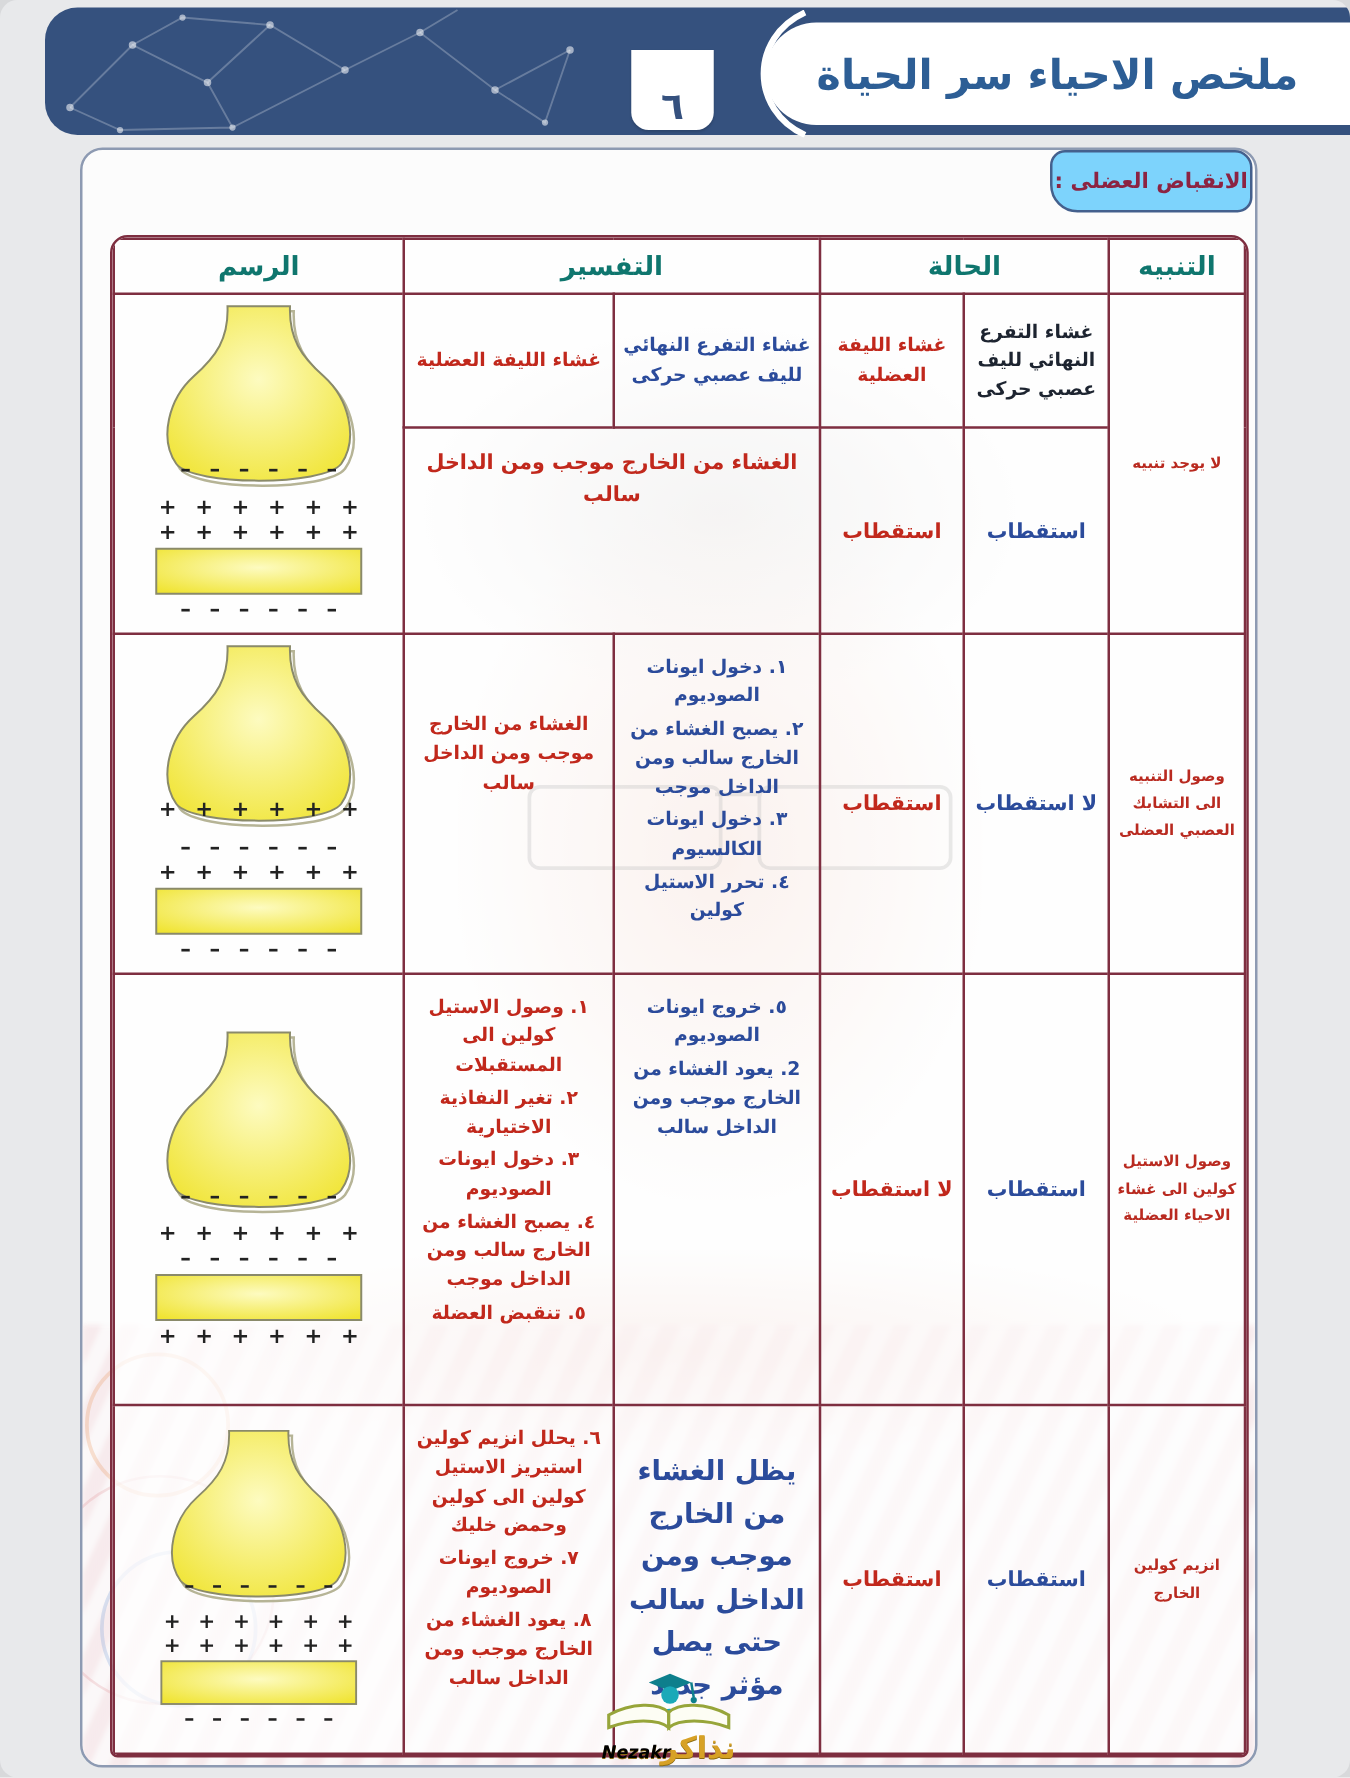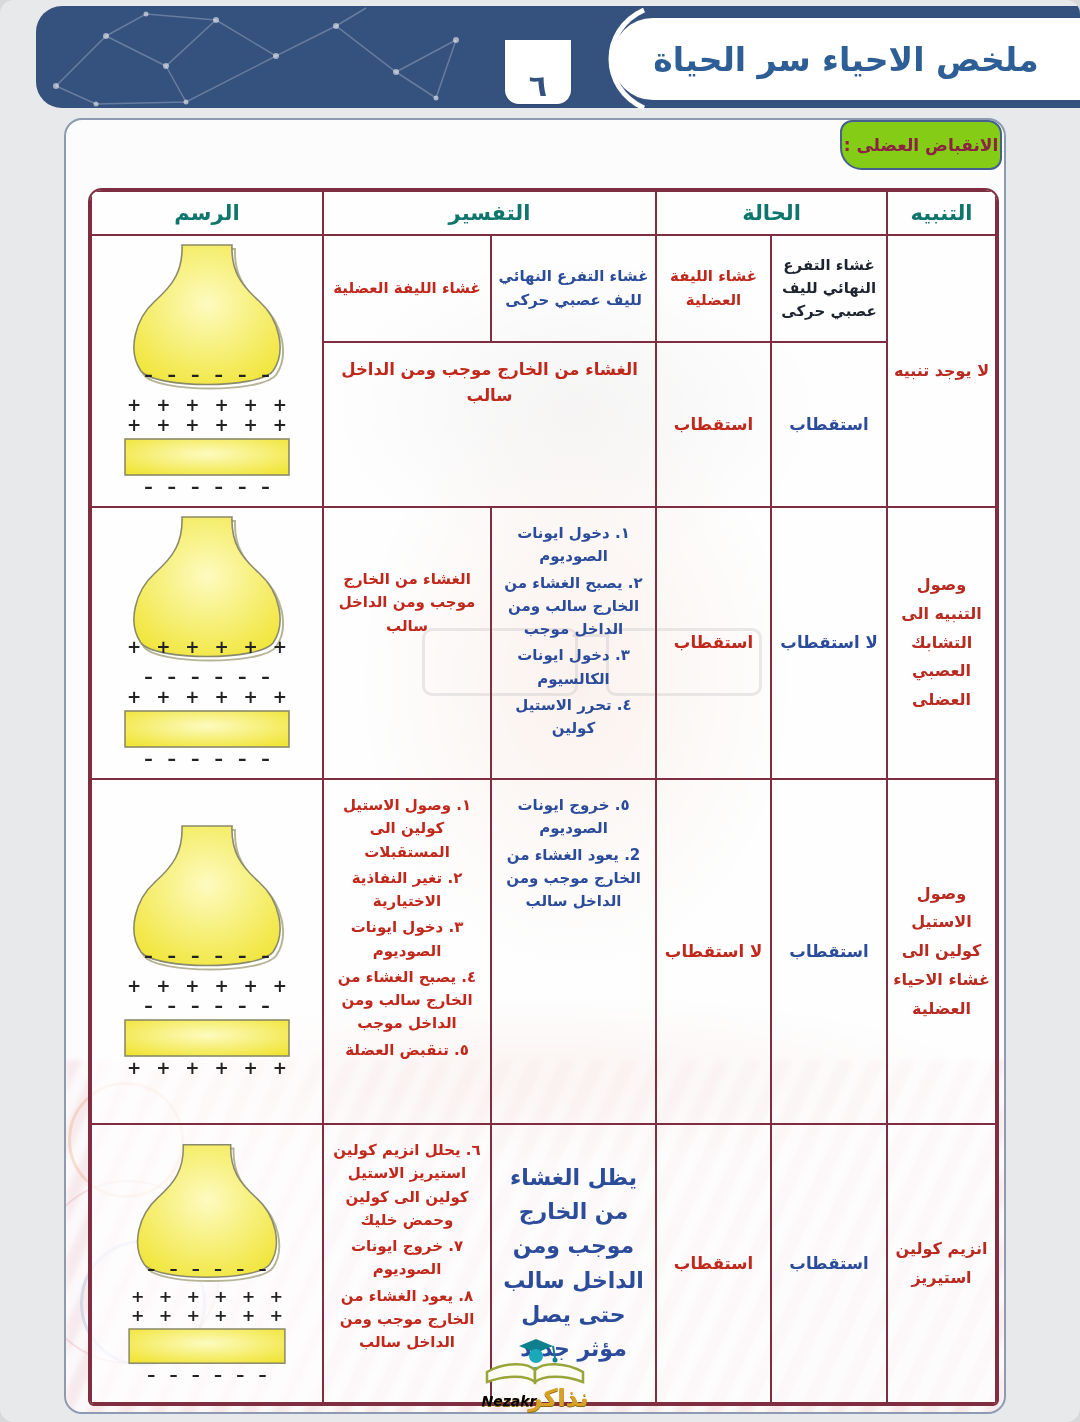--- a/index.html
+++ b/index.html
@@ -10,21 +10,21 @@
   .banner{position:absolute;left:36px;top:6px;right:0;height:102px;background:#35517e;border-radius:26px 0 0 26px;}
   .net{position:absolute;left:0;top:0;}
   .title-pill{position:absolute;right:0;top:12px;height:82px;width:468px;background:#fff;border-radius:46px 0 0 46px;display:flex;align-items:center;justify-content:center;}
   .pill-arc{position:absolute;left:-30px;top:-10px;}
   .banner-title{color:#2d5e95;font-weight:bold;font-size:33px;direction:rtl;letter-spacing:-1px;}
   .page-num-tab{position:absolute;left:505px;top:40px;width:66px;height:64px;background:#fff;border-radius:0 0 14px 14px;display:flex;align-items:flex-end;justify-content:center;z-index:3;box-shadow:0 1px 2px rgba(0,0,0,.15);}
   .page-num-tab span{color:#35517e;font-weight:bold;font-size:30px;line-height:1.1;padding-bottom:2px;}
 
   
   .panel{position:absolute;left:64px;top:118px;width:938px;height:1292px;background:#fcfcfc;border:2px solid #8d9ab2;border-radius:18px;}
-  .section-label{position:absolute;right:78px;top:120px;width:158px;height:46px;background:#84cc16;border:2px solid #44608d;border-radius:12px 14px 12px 22px;display:flex;align-items:center;justify-content:center;color:#8c2342;font-weight:bold;font-size:17px;z-index:5;direction:rtl;}
+  .section-label{position:absolute;right:78px;top:120px;width:158px;height:46px;background:#7dd3fc;border:2px solid #44608d;border-radius:12px 14px 12px 22px;display:flex;align-items:center;justify-content:center;color:#8c2342;font-weight:bold;font-size:17px;z-index:5;direction:rtl;}
 
   
   .photo{position:absolute;inset:0;z-index:0;overflow:hidden;border-radius:16px;pointer-events:none;}
   .ph{position:absolute;}
   .ph-hair{left:270px;top:140px;width:480px;height:300px;background:radial-gradient(ellipse at center,rgba(226,224,223,.95),rgba(226,224,223,0) 70%);}
   .ph-face{left:300px;top:280px;width:420px;height:560px;background:radial-gradient(ellipse at center,rgba(243,216,205,.95),rgba(243,216,205,0) 72%);}
   .ph-shirt{left:0px;top:940px;width:938px;height:360px;background:repeating-linear-gradient(115deg,rgba(238,203,209,.55) 0 14px,rgba(250,242,244,.55) 14px 28px);opacity:.65;filter:blur(2px);}
   .ph-shade{left:60px;top:880px;width:820px;height:160px;background:radial-gradient(ellipse at center,rgba(240,214,206,.8),rgba(240,214,206,0) 75%);}
   .lens{border:3px solid rgba(70,70,70,.32);border-radius:10px;width:150px;height:62px;background:rgba(255,255,255,.05);}
   .lens1{left:356px;top:508px;} .lens2{left:540px;top:508px;}
@@ -35,21 +35,21 @@
   .ring3{left:-30px;top:1060px;width:180px;height:180px;border:2px solid rgba(210,80,90,.15);}
 
   
   .table-wrap{position:absolute;left:22px;top:68px;width:907px;height:1214px;border:2.5px solid #7e2e40;border-radius:14px 14px 6px 6px;overflow:hidden;z-index:2;background:rgba(255,255,255,.35);}
   table{width:100%;height:100%;border-collapse:collapse;table-layout:fixed;direction:rtl;}
   td,th{border:2px solid #7e2e40;background:rgba(255,255,255,.45);text-align:center;vertical-align:middle;padding:3px 4px;font-weight:bold;}
   th{color:#0f766e;font-size:21px;}
   .c-black{color:#1d2430;font-size:15px;line-height:1.55;}
   .c-red{color:#c1281c;font-size:15px;line-height:1.55;}
   .c-blue{color:#2b4b9b;font-size:15px;line-height:1.55;}
-  .stim{color:#b92a20;font-size:16px;line-height:1.8;}
+  .stim{color:#b92a20;font-size:12px;line-height:1.8;}
   .state{font-size:16.5px;}
   .vtop{vertical-align:top;padding-top:14px;margin-left:48px;}
   .merged-expl{font-size:16.5px;}
   .list div{margin:0 0 3px;}
   .drawcell{background:rgba(255,255,255,.6);}
   .sign{font-weight:bold;fill:#222;font-size:17px;word-spacing:9px;text-anchor:middle;font-family:"DejaVu Sans",sans-serif;}
 
   
   .logo{position:absolute;left:50%;transform:translateX(-50%);bottom:0px;z-index:6;text-align:center;width:150px;}
   .logo-names{margin-top:-6px;direction:rtl;}
@@ -206,21 +206,21 @@
               <text class="sign" x="100" y="142">–  –  –  –  –  –</text>
               <text class="sign" x="100" y="172">+  +  +  +  +  +</text>
               <text class="sign" x="100" y="192">–  –  –  –  –  –</text>
               <rect x="18" y="200" width="164" height="36" fill="url(#gy1)" stroke="#8a8a6a" stroke-width="1.6"></rect>
               <text class="sign" x="100" y="254">+  +  +  +  +  +</text>
             </svg>
           </td>
         </tr>
 
         <tr>
-          <td class="stim">انزيم كولين استيريز</td>
+          <td class="stim">انزيم كولين الخارج</td>
           <td class="c-blue state">استقطاب</td>
           <td class="c-red state">استقطاب</td>
           <td class="c-blue" style="font-size:22px;padding:0 10px;">يظل الغشاء من الخارج موجب ومن الداخل سالب حتى يصل مؤثر جديد</td>
           <td class="c-red vtop list">
             <div>٦. يحلل انزيم كولين استيريز الاستيل كولين الى كولين وحمض خليك</div>
             <div>٧. خروج ايونات الصوديوم</div>
             <div>٨. يعود الغشاء من الخارج موجب ومن الداخل سالب</div>
           </td>
           <td class="drawcell vtop">
             <svg width="190" height="247" viewBox="0 0 200 260">

